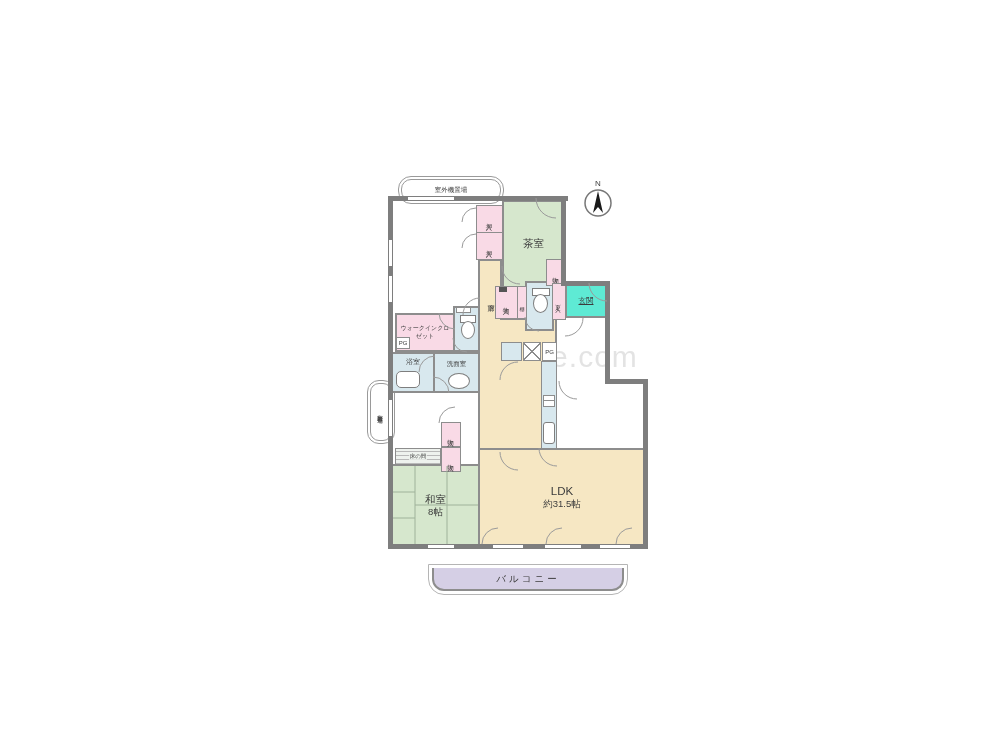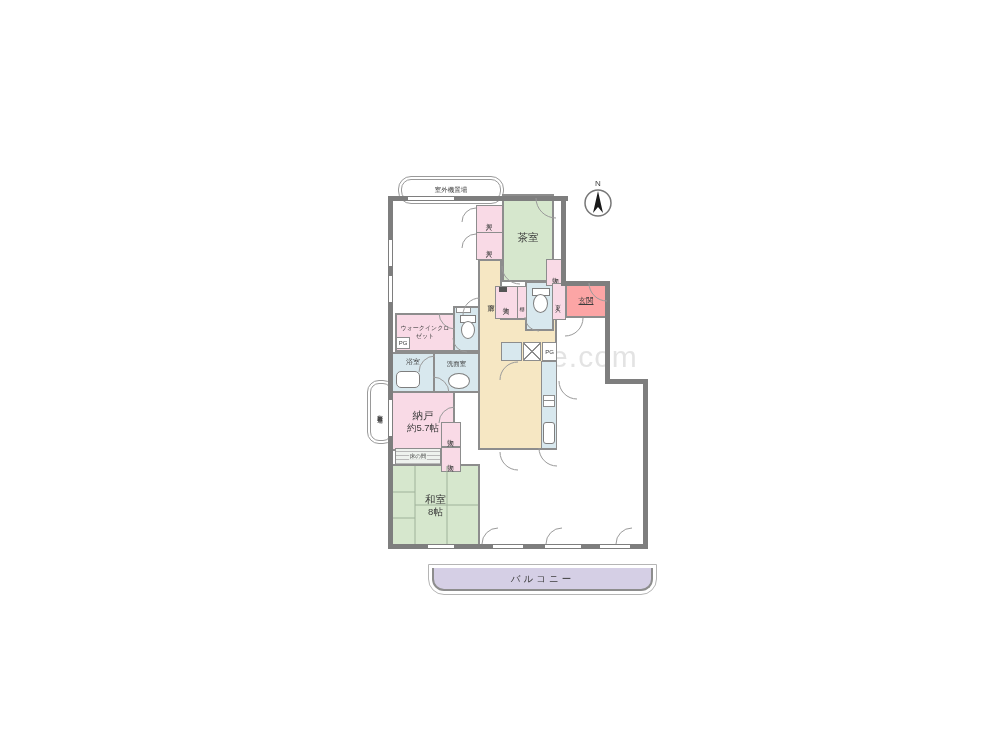--- a/index.html
+++ b/index.html
@@ -5,21 +5,21 @@
   html,body{margin:0;padding:0;background:#fff;}
   .canvas{position:relative;width:1000px;height:750px;background:#fff;overflow:hidden;
           font-family:"Liberation Sans","DejaVu Sans",sans-serif;color:#3c3c3c;}
   .abs{position:absolute;box-sizing:border-box;}
   .room{position:absolute;box-sizing:border-box;border:2px solid #8d8d8d;
         display:flex;flex-direction:column;align-items:center;justify-content:center;
         text-align:center;line-height:1.25;}
   .cell{position:absolute;box-sizing:border-box;border:1.5px solid #8d8d8d;
         display:flex;align-items:center;justify-content:center;text-align:center;}
   .beige{background:#f6e7c3;} .green{background:#d6e7cd;} .pink{background:#f9dae6;}
-  .salmon{background:#fca5a5;text-decoration:underline;} .blue{background:#d8e8ee;} .lav{background:#d5cfe5;}
+  .salmon{background:#5eead4;text-decoration:underline;} .blue{background:#d8e8ee;} .lav{background:#d5cfe5;}
   .white{background:#fff;}
   .wall{position:absolute;background:#7e7e7e;}
   .vtext{writing-mode:vertical-rl;text-orientation:upright;letter-spacing:1px;}
   .rname{font-size:10.5px;} .rsize{font-size:9.5px;}
   .small{font-size:6.5px;line-height:1.1;}
   .win-h{position:absolute;height:5px;background:linear-gradient(#7e7e7e 0 1px,#ffffff 1px 4px,#7e7e7e 4px 5px);}
   .win-v{position:absolute;width:5px;background:linear-gradient(90deg,#7e7e7e 0 1px,#ffffff 1px 4px,#7e7e7e 4px 5px);}
   .rounded-box{position:absolute;box-sizing:border-box;background:#fff;border:1px solid #9a9a9a;
         outline:1px solid #9a9a9a;outline-offset:2px;display:flex;align-items:center;justify-content:center;}
   .hatch{background:repeating-linear-gradient(0deg,#b9b9b9 0 1px,#eef2ee 1px 4px);}
@@ -40,60 +40,60 @@
   <div class="watermark abs" style="left:412px;top:340px;">ienakanote.com</div>
 
   <div class="rounded-box" style="left:401px;top:179px;width:100px;height:22px;border-radius:10px;">
     <span class="small">室外機置場</span>
   </div>
 
   <div class="rounded-box" style="left:370px;top:383px;width:22px;height:58px;border-radius:9px;">
     <span class="vtext" style="font-size:5.5px;">室外機置場</span>
   </div>
 
-  <div class="room lav" style="left:432px;top:568px;width:221px;height:23px;border-radius:0 0 12px 12px;outline:1px solid #b5b5b5;outline-offset:3px;border-top:none;">
+  <div class="room lav" style="left:432px;top:568px;width:192px;height:23px;border-radius:0 0 12px 12px;outline:1px solid #b5b5b5;outline-offset:3px;border-top:none;">
     <span style="font-size:9.5px;letter-spacing:3px;">バルコニー</span>
   </div>
 
 
-  <div class="room green" style="left:502px;top:194px;width:52px;height:88px;">
+  <div class="room green" style="left:502px;top:200px;width:63px;height:88px;">
     <span class="rname">茶室</span>
   </div>
 
   <div class="room beige" style="left:478px;top:259px;width:24px;height:191px;justify-content:flex-start;padding-top:38px;">
     <span class="vtext" style="font-size:7px;">廊下</span>
   </div>
 
   <div class="room beige" style="left:500px;top:318px;width:57px;height:132px;border-left:none;"></div>
 
 
   <div class="room salmon" style="left:565px;top:283px;width:42px;height:35px;">
     <span style="font-size:7.5px;">玄関</span>
   </div>
 
 
+  <div class="room beige" style="left:478px;top:448px;width:168px;height:98px;">
+    <span style="font-size:11.5px;">LDK</span>
+    <span class="rsize">約31.5帖</span>
+  </div>
 
   <div class="room pink" style="left:395px;top:313px;width:60px;height:39px;padding:1px;">
     <span style="font-size:6px;line-height:1.2;">ウォークインクロゼット</span>
   </div>
 
   <div class="room blue" style="left:391px;top:352px;width:44px;height:41px;justify-content:flex-start;padding-top:4px;">
     <span style="font-size:7px;">浴室</span>
   </div>
   <div class="abs" style="left:396px;top:371px;width:24px;height:17px;border:1.2px solid #7e7e7e;border-radius:5px;background:#fff;"></div>
 
   <div class="room blue" style="left:433px;top:352px;width:47px;height:41px;justify-content:flex-start;padding-top:6px;">
     <span style="font-size:6.5px;">洗面室</span>
   </div>
   <div class="basin" style="left:448px;top:373px;width:20px;height:14px;"></div>
 
-  <div class="room pink" style="left:391px;top:391px;width:64px;height:60px;">
-    <span class="rname">納戸</span>
-    <span class="rsize">約5.7帖</span>
-  </div>
 
   <div class="room green" style="left:391px;top:464px;width:89px;height:82px;">
     <span class="rname">和室</span>
     <span class="rsize">8帖</span>
   </div>
 
   <div class="room blue" style="left:453px;top:306px;width:27px;height:46px;"></div>
   <div class="cell white" style="left:456px;top:307px;width:15px;height:6px;"></div>
   <div class="toilet-tank" style="left:460px;top:315px;width:14px;height:6px;"></div>
   <div class="toilet-body" style="left:461px;top:321px;width:12px;height:16px;"></div>

